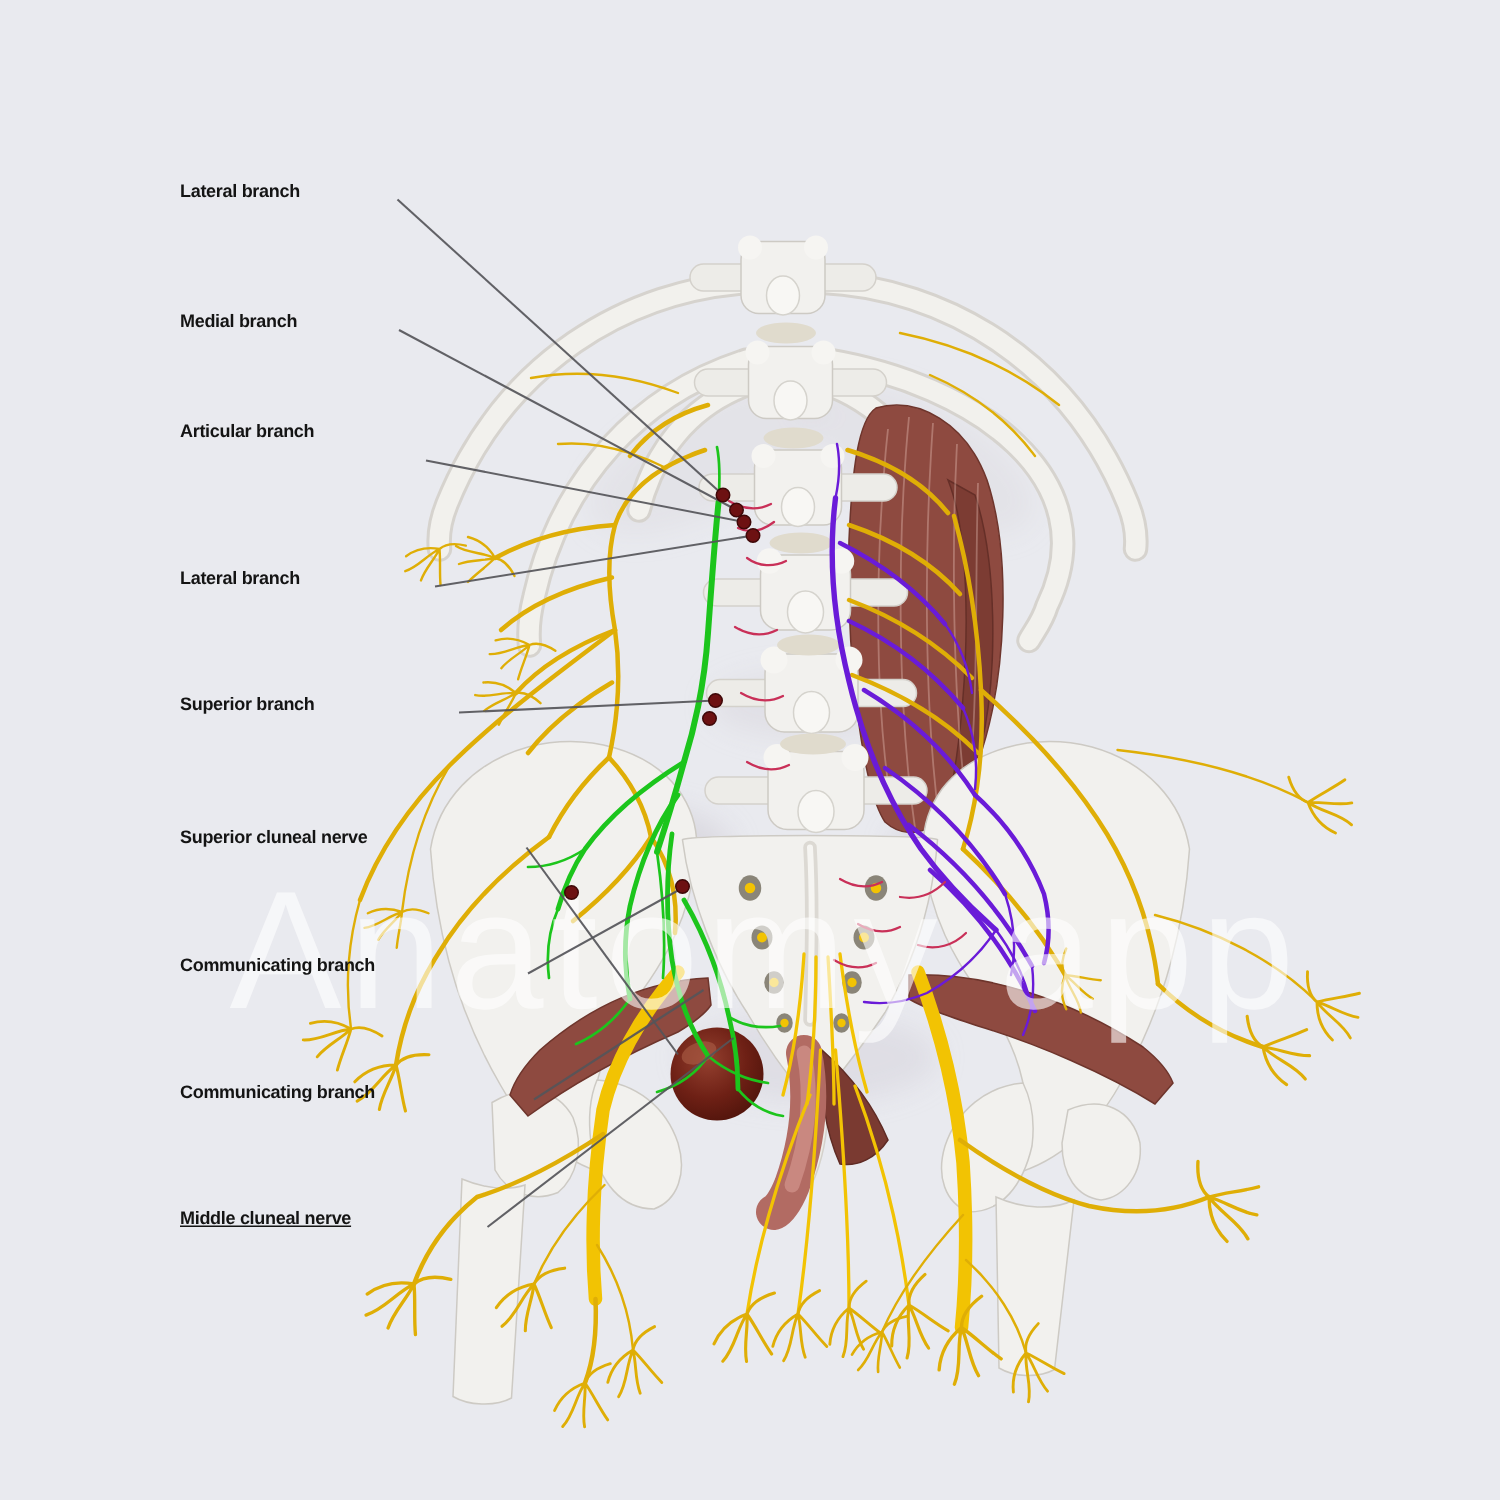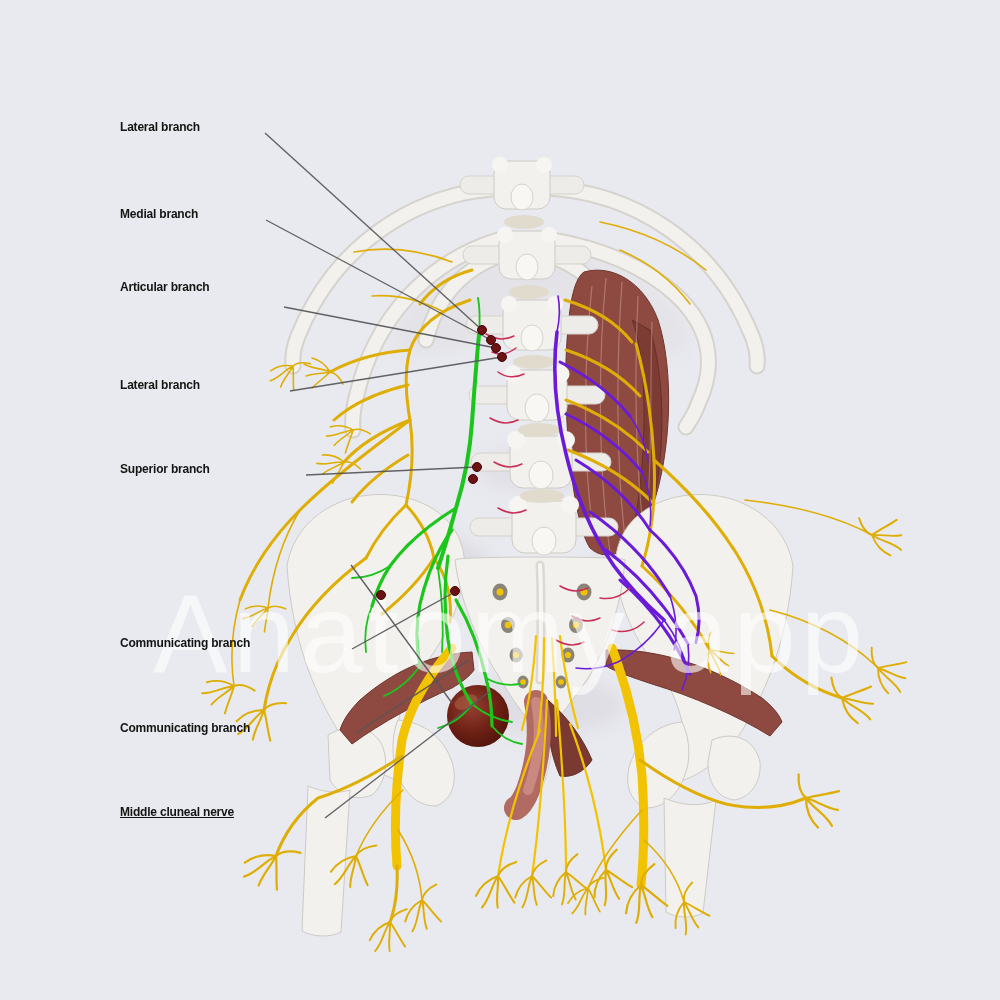--- a/index.html
+++ b/index.html
@@ -355,16 +355,17 @@
         <circle cx="381" cy="595" r="4.5" class="dot"></circle>
         <circle cx="455" cy="591" r="4.5" class="dot"></circle>
       </g>
 </svg>
 
 <div class="label" style="left: 120px; top: 121px;">Lateral branch</div>
 <div class="label" style="left: 120px; top: 208px;">Medial branch</div>
 <div class="label" style="left: 120px; top: 281px; text-align: right;">Articular branch</div>
 <div class="label" style="left: 120px; top: 379px;">Lateral branch</div>
 <div class="label" style="left: 120px; top: 463px;">Superior branch</div>
+<div class="label" style="left: 120px; top: 552px;">Superior cluneal nerve</div>
 <div class="label" style="left: 120px; top: 637px;">Communicating branch</div>
 <div class="label" style="left: 120px; top: 722px;">Communicating branch</div>
 <div class="label" style="left: 120px; top: 806px; text-decoration: underline;">Middle cluneal nerve</div>
 </div>
 
 </body></html>

